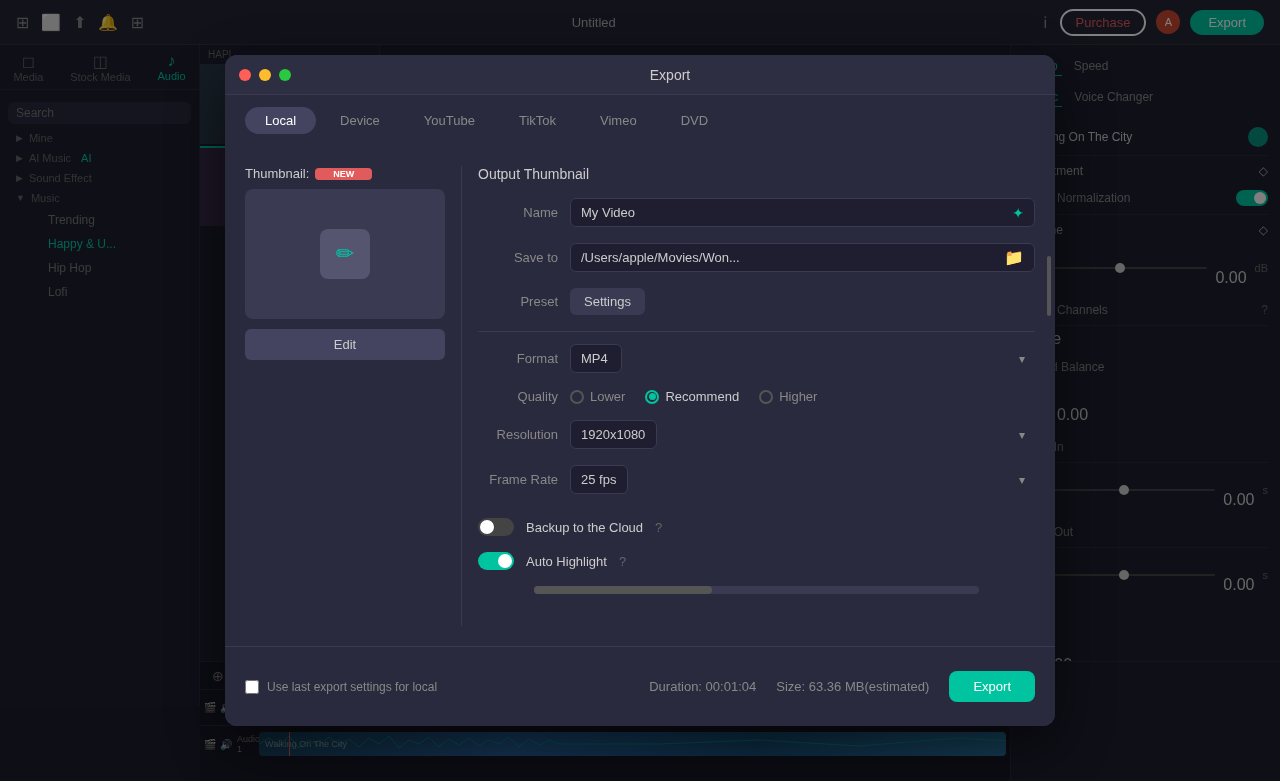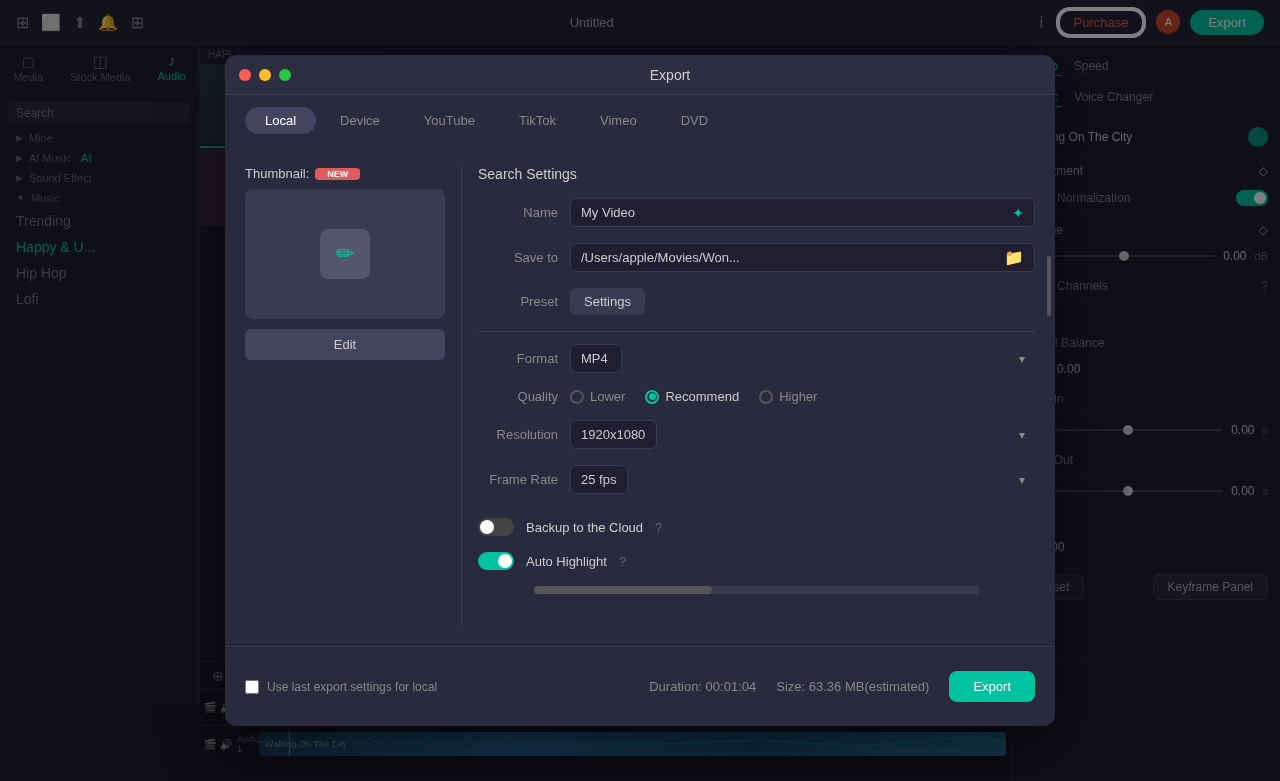--- a/index.html
+++ b/index.html
@@ -37,21 +37,21 @@
       text-align: center;
     }
     .top-bar-right {
       display: flex;
       align-items: center;
       gap: 10px;
       margin-left: auto;
     }
     .purchase-btn {
       background: transparent;
-      border: 4px solid #ffffff;
+      border: 2px solid #ffffff;
       color: #e05c5c;
       padding: 4px 14px;
       border-radius: 14px;
       font-size: 13px;
       cursor: pointer;
     }
     .export-btn-top {
       background: #00c4a0;
       border: none;
       color: white;
@@ -107,22 +107,23 @@
       padding: 4px 16px;
       display: flex;
       align-items: center;
       gap: 6px;
       cursor: pointer;
     }
     .section-header .arrow { font-size: 9px; }
     .sub-item {
       padding: 5px 16px;
       color: #777;
-      font-size: 14px;
-      cursor: pointer;
+      font-size: 12px;
+      cursor: pointer;
+      margin-left: 32px;
     }
     .sub-item.active { color: #00c4a0; }
     .media-tab {
       color: #666;
       font-size: 11px;
       text-align: center;
       cursor: pointer;
       padding: 4px 6px;
     }
     .media-tab.active { color: #00c4a0; }
@@ -153,21 +154,21 @@
     }
     .right-tab.active { color: #00c4a0; border-bottom: 1px solid #00c4a0; }
     .right-panel-row {
       display: flex;
       justify-content: space-between;
       align-items: center;
       padding: 8px 0;
       border-bottom: 1px solid #2a2a3e;
     }
     .right-label { color: #888; font-size: 12px; }
-    .right-value { color: #ccc; font-size: 12px; }
+    .right-value { color: #ccc; font-size: 16px; margin-top: 20px; }
     .right-toggle {
       width: 32px;
       height: 16px;
       background: #00c4a0;
       border-radius: 8px;
       position: relative;
     }
     .right-toggle::after {
       content: '';
       position: absolute;
@@ -329,21 +330,21 @@
       font-size: 13px;
       margin-bottom: 8px;
       display: flex;
       align-items: center;
       gap: 6px;
     }
     .new-badge {
       background: #e05c5c;
       color: white;
       font-size: 9px;
-      padding: 1px 12px;
+      padding: 1px 18px;
       border-radius: 4px;
       font-weight: bold;
     }
     .thumb-preview {
       width: 100%;
       height: 130px;
       background: #3a3a52;
       border-radius: 8px;
       display: flex;
       align-items: center;
@@ -865,21 +866,21 @@
           </div>
           <div class="thumb-preview">
             <div class="thumb-pencil-icon">✏</div>
           </div>
           <button class="edit-btn">Edit</button>
         </div>
 
         <div class="dialog-divider"></div>
 
         <div class="settings-panel">
-          <div class="settings-title">Search Settings</div>
+          <div class="settings-title">Output Thumbnail</div>
 
           <div class="settings-row">
             <div class="settings-label">Name</div>
             <div class="input-with-icon">
               <input type="text" value="My Video" style="">
               <span class="ai-icon">✦</span>
             </div>
           </div>
 
           <div class="settings-row">

